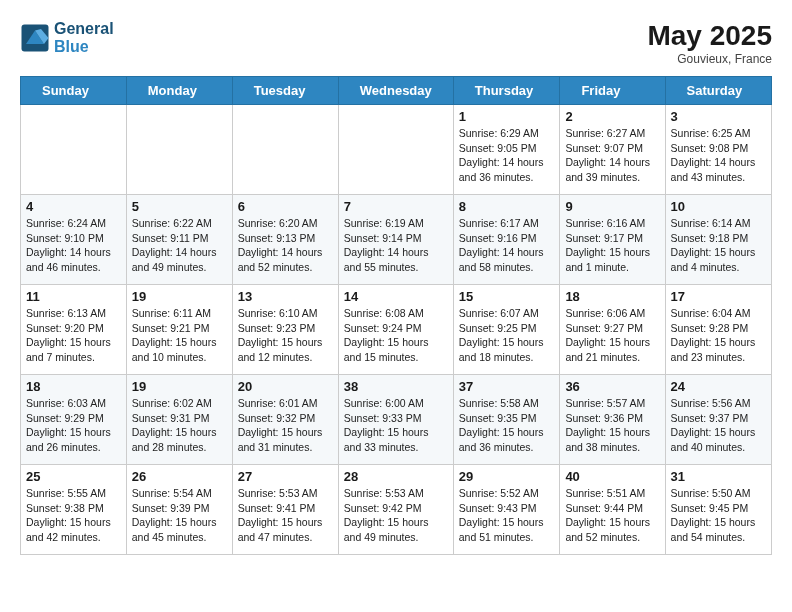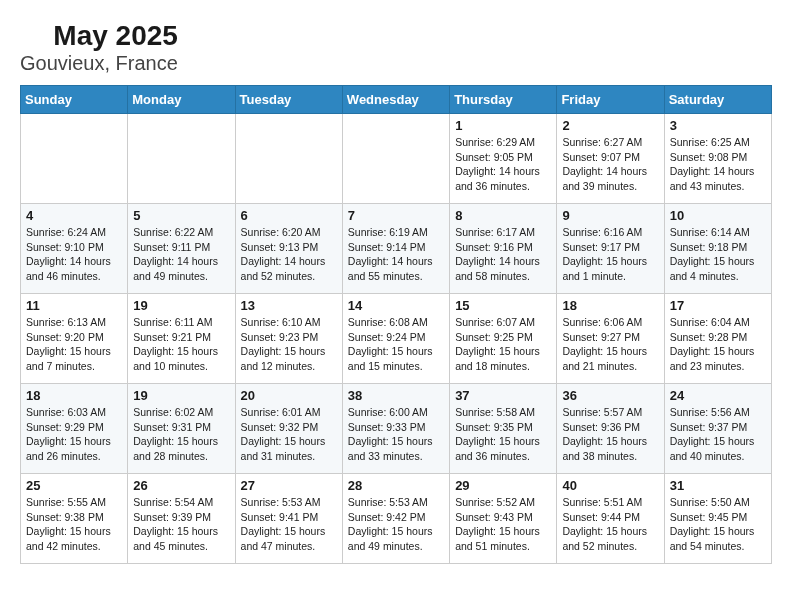--- a/index.html
+++ b/index.html
@@ -27,33 +27,33 @@
     }
     .title-block {
       text-align: right;
     }
     .title-block h1 {
       font-size: 28px;
       color: #1a1a1a;
       font-weight: bold;
     }
     .title-block h2 {
-      font-size: 20px;
+      font-size: 12px;
       color: #444;
       font-weight: normal;
     }
     .calendar {
       width: 100%;
       border-collapse: collapse;
       font-size: 11px;
     }
     .calendar thead tr th {
       background: #2e86c1;
       color: #fff;
-      padding: 6px 4px;
+      padding: 6px 21px;
       text-align: left;
       font-size: 13px;
       font-weight: bold;
       border: 1px solid #2471a3;
     }
     .calendar tbody tr td {
       border: 1px solid #ccc;
       vertical-align: top;
       padding: 4px 5px;
       width: 107px;
@@ -73,20 +73,31 @@
       color: #222;
       line-height: 1.4;
       font-size: 10.5px;
     }
     .empty { background: #fff !important; }
   </style>
 </head>
 <body>
 
 <div class="header">
+  <div class="logo">
+    <svg class="logo-icon" viewBox="0 0 40 40">
+      <rect x="2" y="2" width="36" height="36" rx="4" fill="#1a5276"></rect>
+      <polygon points="8,28 20,10 32,28" fill="#2e86c1"></polygon>
+      <polygon points="20,10 32,28 38,20 28,8" fill="#5dade2"></polygon>
+    </svg>
+    <div>
+      <div style="font-size:16px;font-weight:bold;color:#1a5276;">General</div>
+      <div style="font-size:16px;font-weight:bold;color:#2e86c1;">Blue</div>
+    </div>
+  </div>
   <div class="title-block">
     <h1>May 2025</h1>
     <h2>Gouvieux, France</h2>
   </div>
 </div>
 
 <table class="calendar">
   <thead>
     <tr id="header-row">
         <th>Sunday</th>

